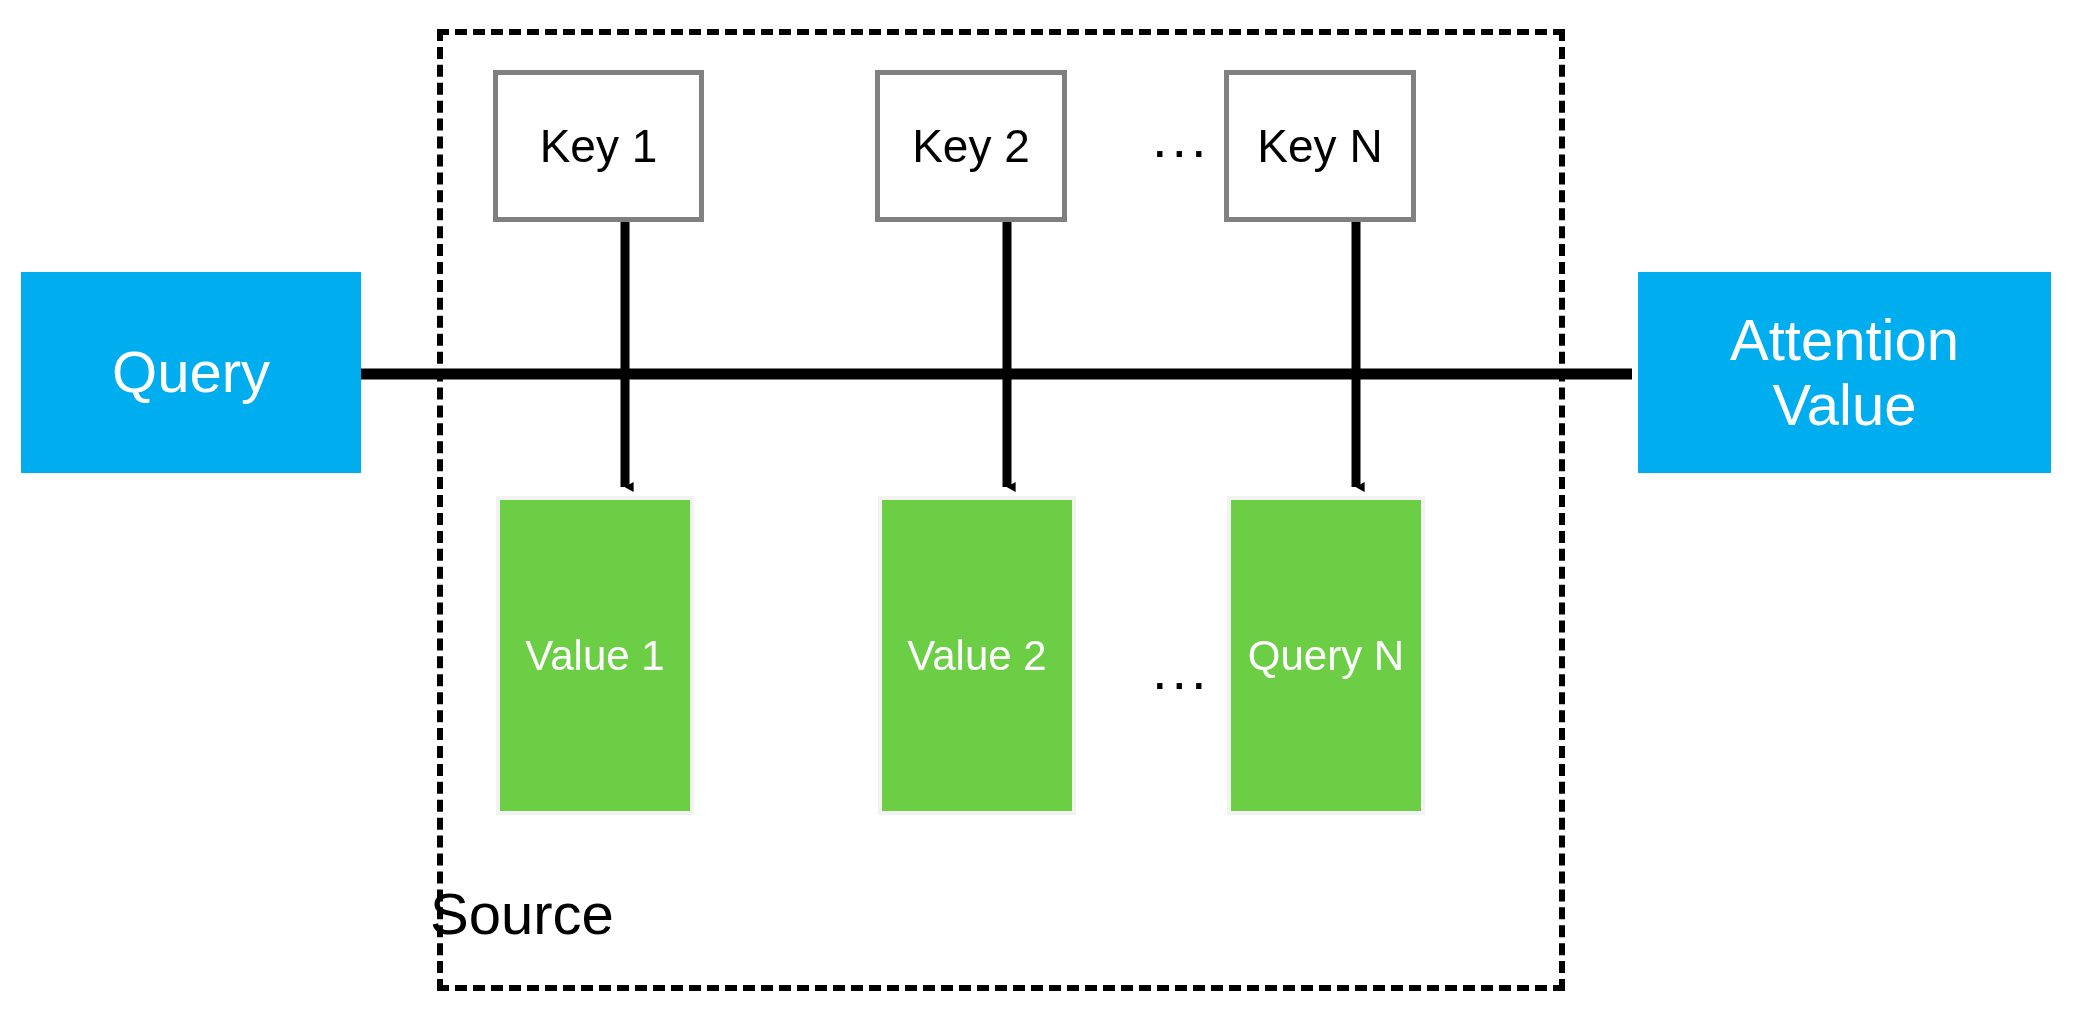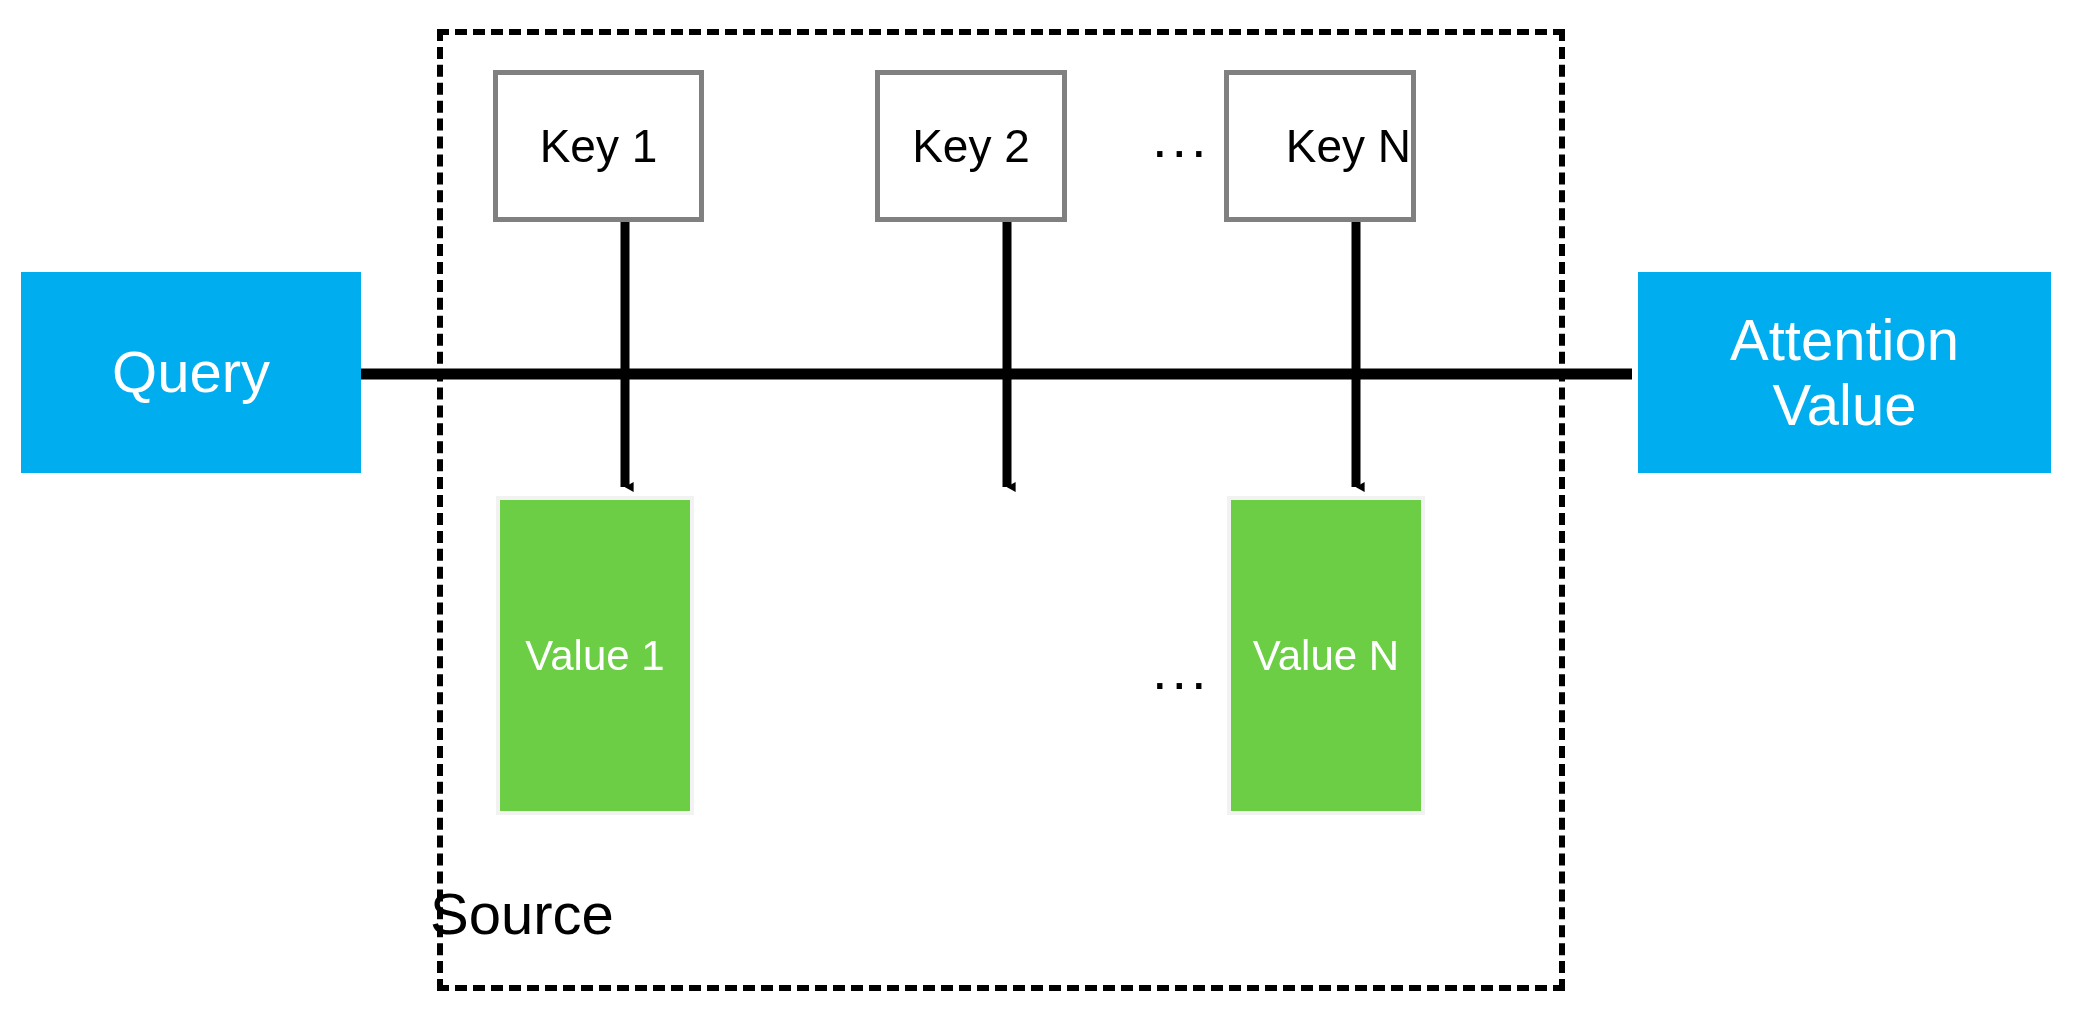--- a/index.html
+++ b/index.html
@@ -61,21 +61,21 @@
     display: flex;
     align-items: center;
     justify-content: center;
     color: #000000;
     font-size: 46px;
     top: 70px;
     height: 152px;
   }
   #key-box-1 { left: 493px;  width: 211px; }
   #key-box-2 { left: 875px;  width: 192px; }
-  #key-box-3 { left: 1224px; width: 192px; justify-content: flex-end; }
+  #key-box-3 { left: 1224px; width: 192px; }
 
   
   .value-box {
     position: absolute;
     background: #6BCE45;
     box-sizing: border-box;
     display: flex;
     align-items: center;
     justify-content: center;
     color: #ffffff;
@@ -145,22 +145,25 @@
   </div>
   <div id="key-box-3" class="key-box">
     <span>Key N</span>
   </div>
 
   <div id="key-ellipsis" class="ellipsis">...</div>
 
   <div id="value-box-1" class="value-box">
     <span>Value 1</span>
   </div>
+  <div id="value-box-2" class="value-box">
+    <span>Value 2</span>
+  </div>
   <div id="value-box-3" class="value-box">
-    <span>Value N</span>
+    <span>Query N</span>
   </div>
 
   <div id="value-ellipsis" class="ellipsis">...</div>
 
   <div id="source-label">Source</div>
 
   <svg id="connectors" viewBox="0 0 2090 1031" xmlns="http://www.w3.org/2000/svg">
     <defs>
       <marker id="arrow-down" markerWidth="10" markerHeight="9" refX="5" refY="8.6" orient="auto" markerUnits="userSpaceOnUse">
         <path d="M0,0 L10,0 L5,9 Z" fill="#000000"></path>

